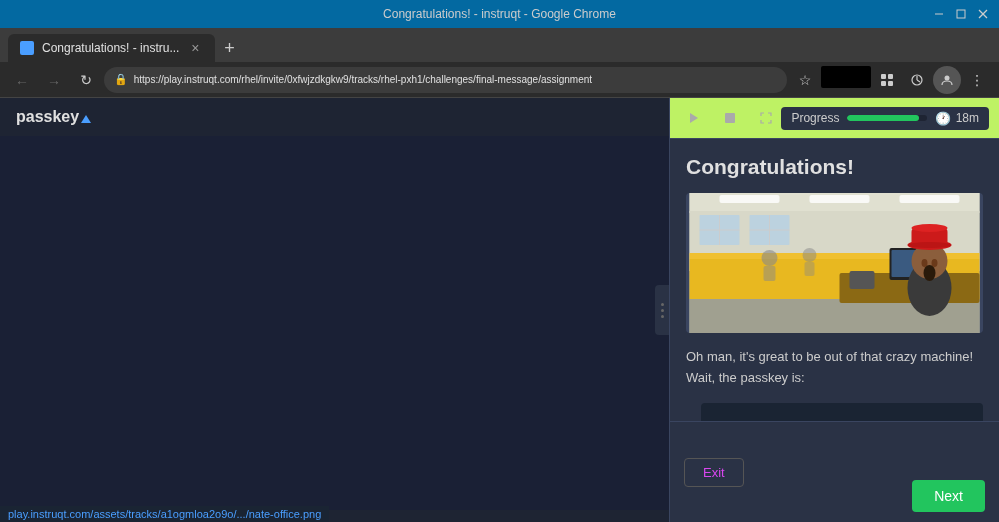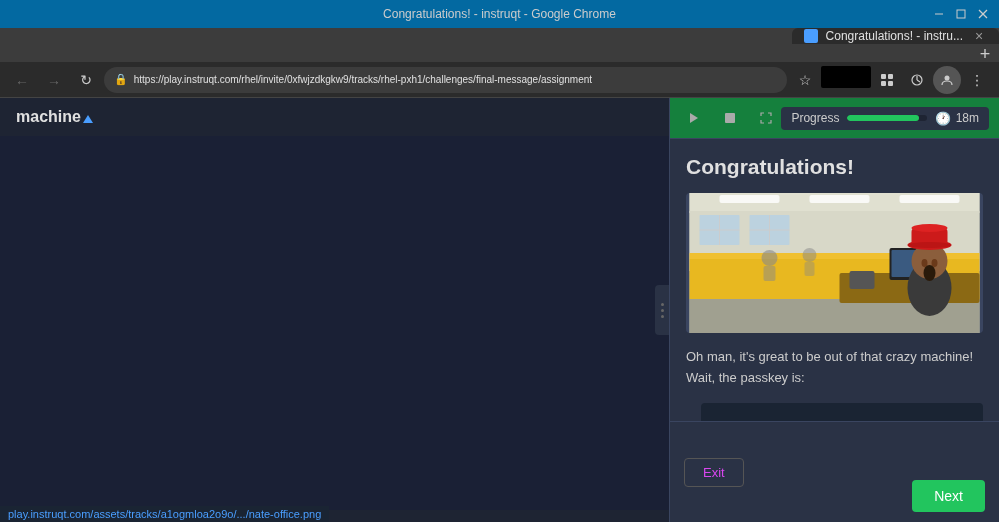--- a/index.html
+++ b/index.html
@@ -3,21 +3,21 @@
   <meta charset="utf-8">
   <style>
     * { margin: 0; padding: 0; box-sizing: border-box; }
     body { width: 999px; height: 522px; overflow: hidden; font-family: -apple-system, BlinkMacSystemFont, 'Segoe UI', sans-serif; background: #1a1a2e; }
     .title-bar { background: #0369a1; height: 28px; display: flex; align-items: center; justify-content: center; position: relative; }
     .title-bar-text { color: #ccc; font-size: 12px; }
     .title-bar-win-controls { position: absolute; right: 8px; display: flex; gap: 6px; align-items: center; }
     .win-ctrl { width: 16px; height: 16px; display: flex; align-items: center; justify-content: center; cursor: pointer; }
     .win-ctrl svg { width: 10px; height: 10px; fill: #ccc; }
 
-    .tab-bar { background: #3c3c3c; height: 34px; display: flex; align-items: flex-end; padding-left: 8px; flex-direction: column; }
+    .tab-bar { background: #3c3c3c; height: 34px; display: flex; align-items: flex-end; padding-left: 8px; }
     .tab { background: #2b2b2b; border-radius: 6px 6px 0 0; padding: 0 12px; height: 28px; display: flex; align-items: center; gap: 8px; color: #e0e0e0; font-size: 12px; min-width: 150px; }
     .tab-favicon { width: 14px; height: 14px; background: #4a9eff; border-radius: 2px; flex-shrink: 0; }
     .tab-title { flex: 1; overflow: hidden; text-overflow: ellipsis; white-space: nowrap; }
     .tab-close { cursor: pointer; color: #999; font-size: 14px; width: 16px; height: 16px; display: flex; align-items: center; justify-content: center; border-radius: 3px; }
     .tab-new { width: 28px; height: 28px; display: flex; align-items: center; justify-content: center; color: #ccc; cursor: pointer; font-size: 18px; }
 
     .nav-bar { background: #2b2b2b; height: 36px; display: flex; align-items: center; gap: 4px; padding: 0 8px; border-bottom: 1px solid #444; }
     .nav-btn { width: 28px; height: 28px; display: flex; align-items: center; justify-content: center; cursor: pointer; border-radius: 50%; color: #ccc; font-size: 14px; }
     .nav-btn.disabled { color: #666; cursor: default; }
     .address-bar { flex: 1; background: #3c3c3c; border-radius: 16px; height: 26px; display: flex; align-items: center; padding: 0 10px; gap: 6px; }
@@ -34,21 +34,21 @@
     
     .left-panel { flex: 1; background: #1e2433; position: relative; overflow: hidden; }
     .instruqt-header { background: #1e2433; padding: 10px 16px; display: flex; align-items: center; gap: 8px; }
     .terminal-area { background: #1a2035; flex: 1; height: calc(100% - 50px); }
     .drag-handle { position: absolute; right: 0; top: 50%; transform: translateY(-50%); width: 14px; height: 50px; background: #2a3245; border-radius: 4px 0 0 4px; display: flex; align-items: center; justify-content: center; cursor: col-resize; }
     .drag-dots { display: flex; flex-direction: column; gap: 3px; }
     .drag-dot { width: 3px; height: 3px; background: #666; border-radius: 50%; }
 
     
     .right-panel { width: 330px; background: #2a3245; display: flex; flex-direction: column; border-left: 1px solid #3a4560; }
-    .right-panel-toolbar { background: #15803d; padding: 6px 10px; display: flex; align-items: center; justify-content: space-between; border-bottom: 1px solid #3a4560; }
+    .right-panel-toolbar { background: #bef264; padding: 6px 10px; display: flex; align-items: center; justify-content: space-between; border-bottom: 1px solid #3a4560; }
     .toolbar-left { display: flex; gap: 8px; }
     .toolbar-btn { width: 28px; height: 28px; display: flex; align-items: center; justify-content: center; cursor: pointer; border-radius: 4px; color: #aaa; }
     .progress-container { display: flex; align-items: center; gap: 8px; background: #2a3245; border-radius: 4px; padding: 4px 10px; }
     .progress-label { color: #ccc; font-size: 12px; }
     .progress-bar-bg { width: 80px; height: 6px; background: #1e2433; border-radius: 3px; overflow: hidden; }
     .progress-bar-fill { height: 100%; background: #22c55e; border-radius: 3px; }
     .progress-time { display: flex; align-items: center; gap: 4px; color: #ccc; font-size: 12px; }
     .clock-icon { font-size: 13px; }
 
     .right-content { flex: 1; overflow-y: auto; padding: 16px; }
@@ -136,21 +136,21 @@
     </div>
     <div class="nav-action-btn">⋮</div>
   </div>
 </div>
 
 <div class="main-area">
 
   <div class="left-panel">
     <div class="instruqt-header">
       <span style="color:#e0e0e0; font-size:16px; font-weight:600;">
-        <span>machine</span><span style="display:inline-block;width:0;height:0;border-left:5px solid transparent;border-right:5px solid transparent;border-bottom:8px solid #4a9eff;margin-left:2px;margin-bottom:-1px;"></span>
+        <span>passkey</span><span style="display:inline-block;width:0;height:0;border-left:5px solid transparent;border-right:5px solid transparent;border-bottom:8px solid #4a9eff;margin-left:2px;margin-bottom:-1px;"></span>
       </span>
     </div>
     <div class="terminal-area"></div>
     <div class="drag-handle">
       <div class="drag-dots">
         <div class="drag-dot"></div>
         <div class="drag-dot"></div>
         <div class="drag-dot"></div>
       </div>
     </div>

